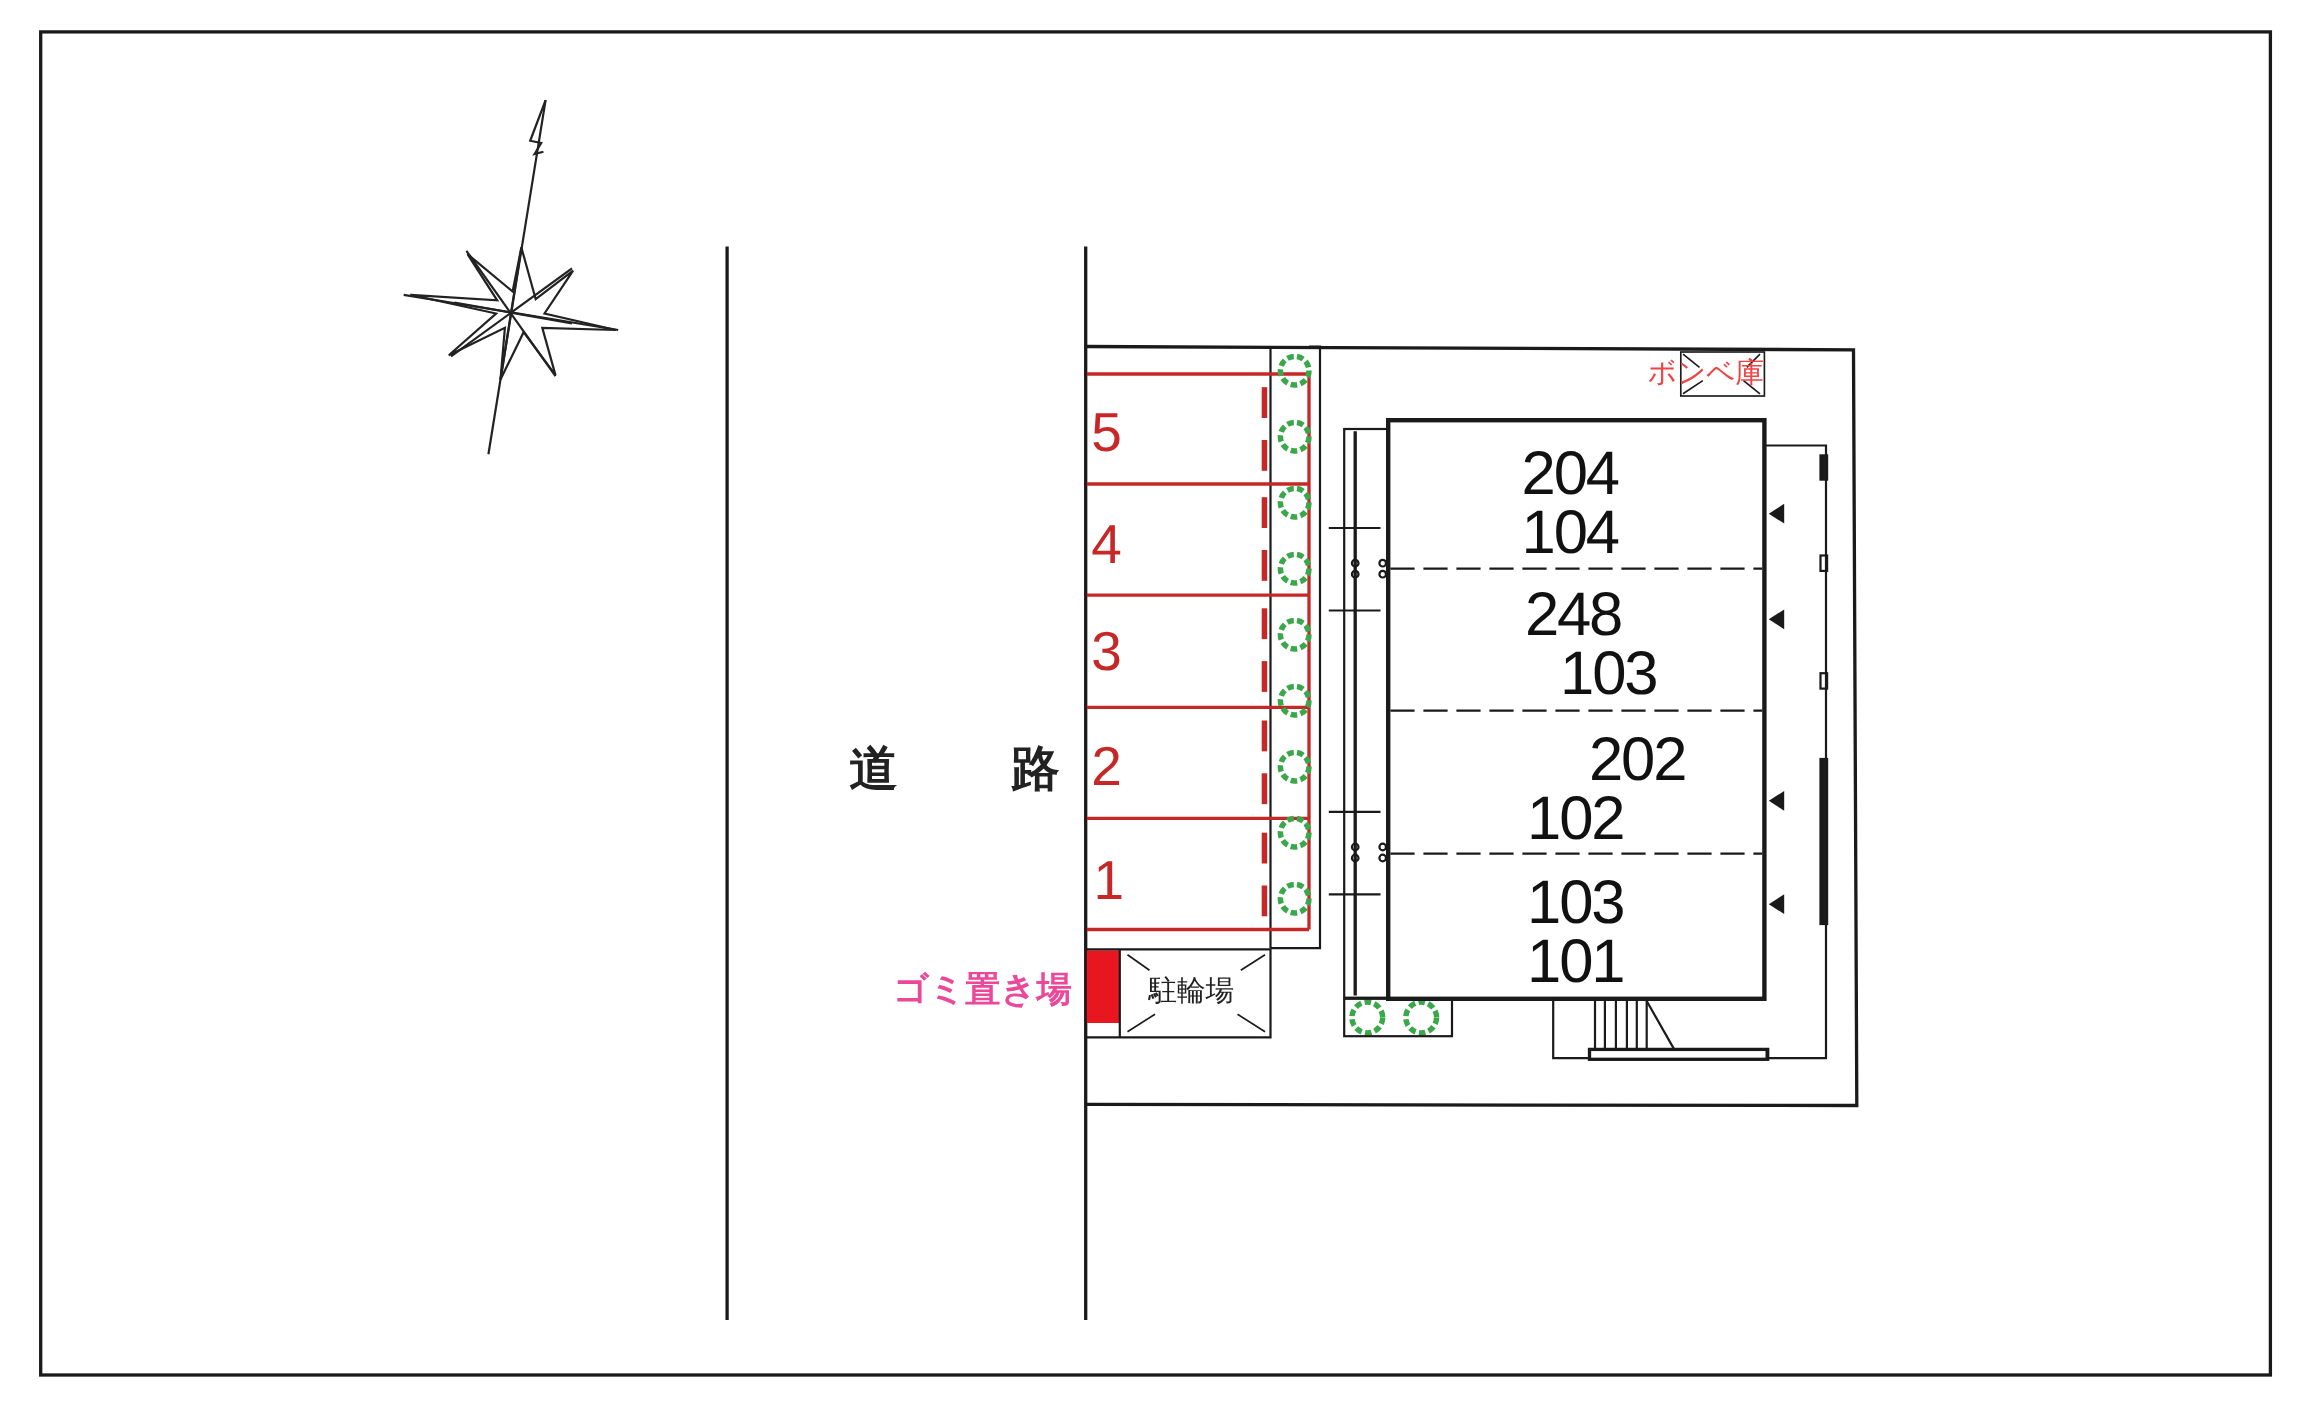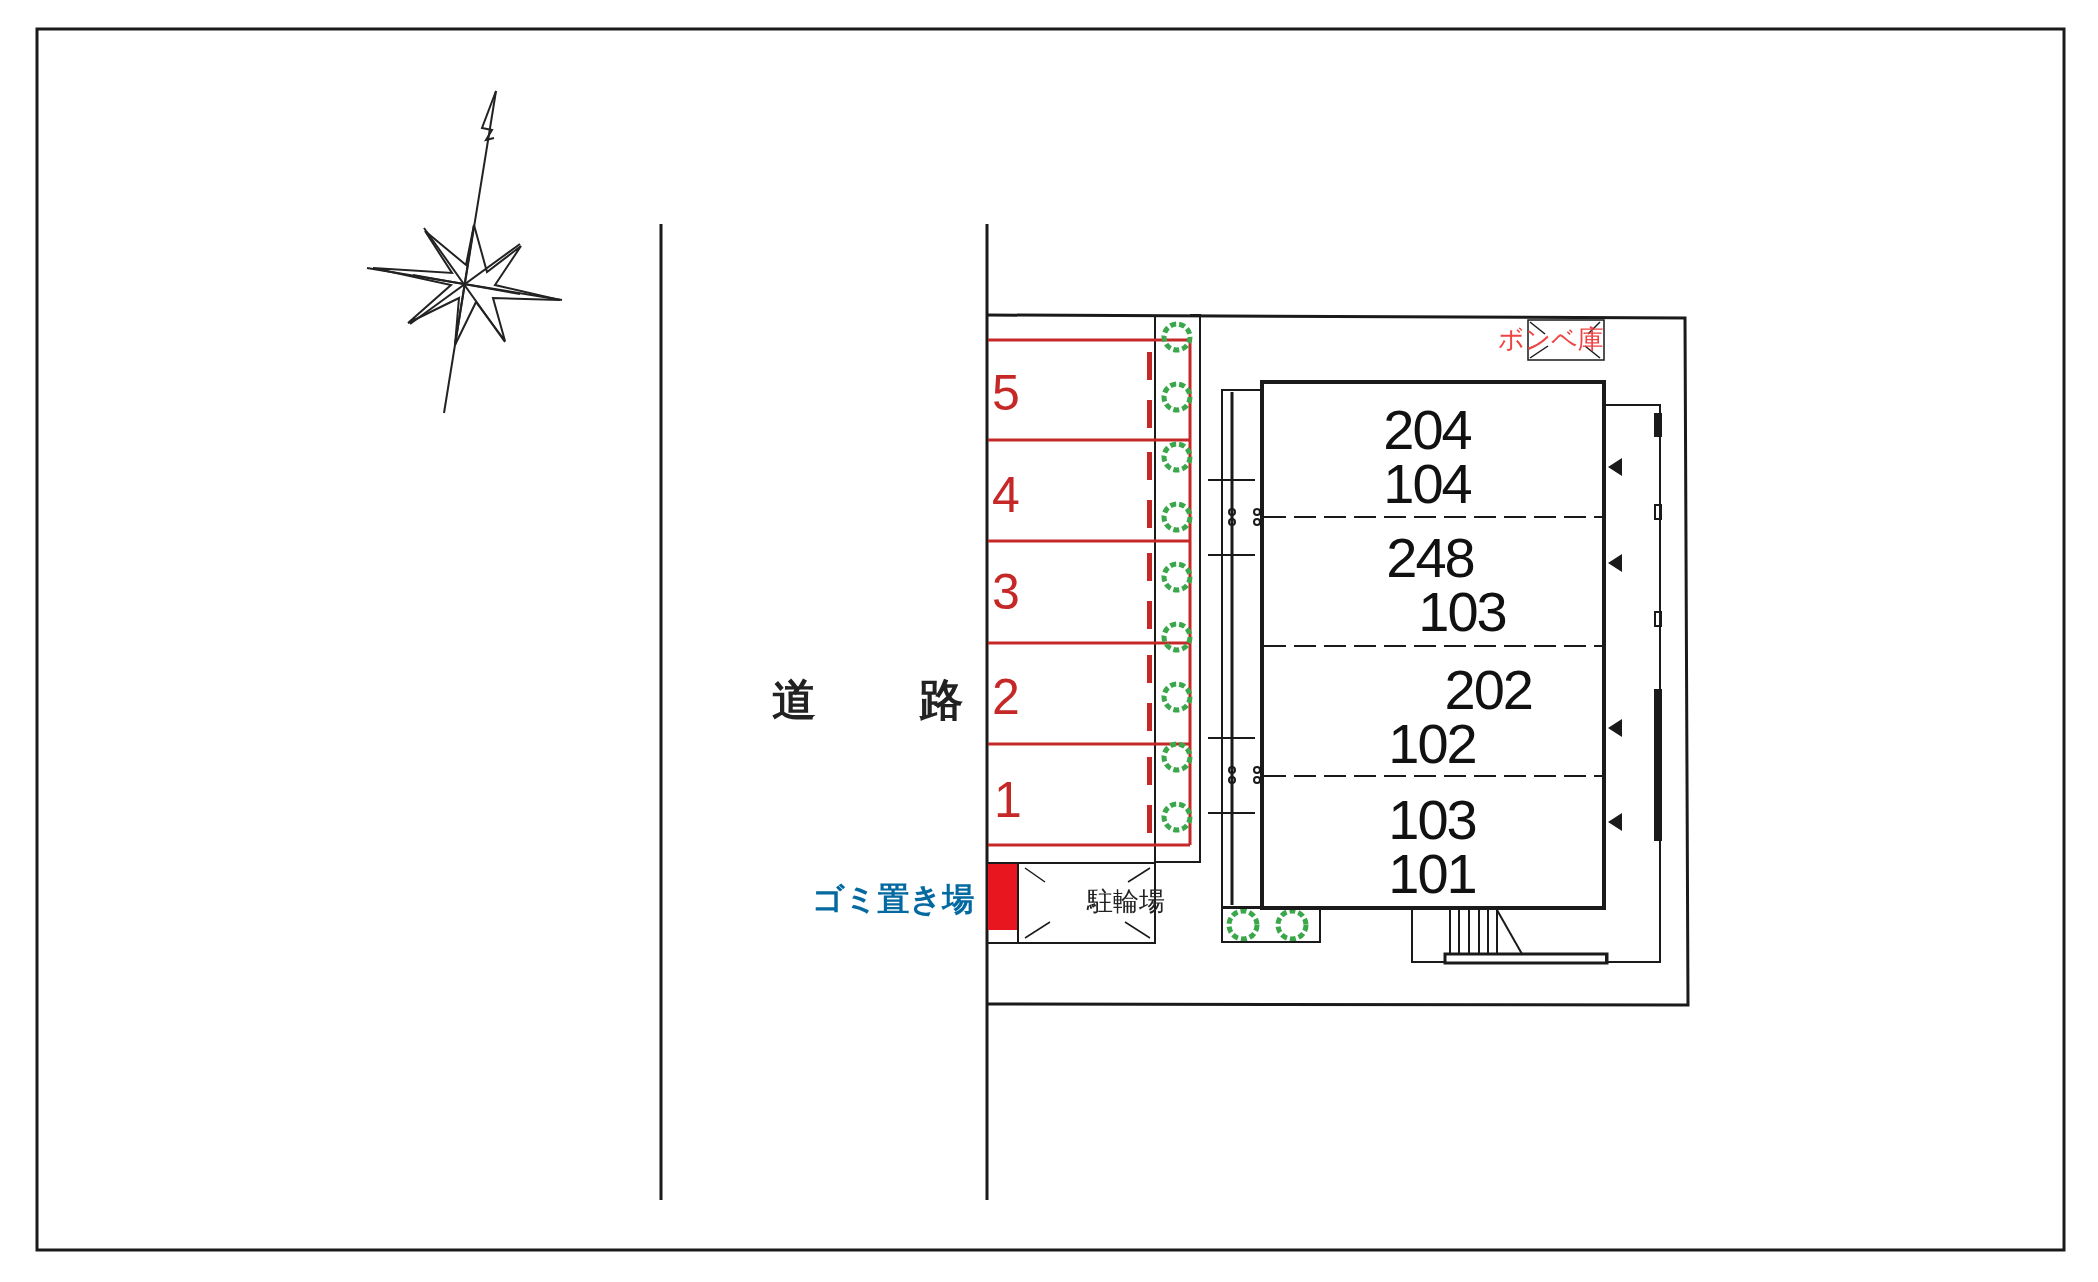--- a/index.html
+++ b/index.html
@@ -3,22 +3,22 @@
 <meta charset="utf-8">
 <style>
   html, body { margin: 0; padding: 0; background: #ffffff; }
   body { width: 2098px; height: 1282px; position: relative; overflow: hidden;
          font-family: "DejaVu Sans", sans-serif; }
   #plan { position: absolute; left: 0; top: 0; width: 2098px; height: 1282px; }
   .lbl { position: absolute; white-space: nowrap; line-height: 1; }
   .road-label { font-family: "DejaVu Sans", sans-serif; font-size: 44px; color: #222; letter-spacing: 44px; font-weight: bold; }
   .stall-num { font-family: "Liberation Sans", sans-serif; font-size: 50px; color: #c62828; }
   .unit-num { font-family: "Liberation Sans", sans-serif; font-size: 56px; color: #111; text-align: center; width: 200px; letter-spacing: -2px; }
-  .garbage-label { font-family: "DejaVu Sans", sans-serif; font-size: 32px; font-weight: bold; color: #0369a1; }
-  .bike-label { font-family: "DejaVu Sans", sans-serif; font-size: 26px; color: #222; margin-left: 43px; }
+  .garbage-label { font-family: "DejaVu Sans", sans-serif; font-size: 32px; font-weight: bold; color: #ec4899; }
+  .bike-label { font-family: "DejaVu Sans", sans-serif; font-size: 26px; color: #222; }
   .gas-label { font-family: "DejaVu Sans", sans-serif; font-size: 26px; color: #ef4444; }
 </style>
 </head>
 <body>
 
 <svg id="plan" viewBox="0 0 2098 1282" xmlns="http://www.w3.org/2000/svg">
 
   <rect x="37" y="29" width="2027" height="1221" fill="none" stroke="#1a1a1a" stroke-width="3"></rect>
 
   <g stroke="#222" stroke-width="2" fill="none">

